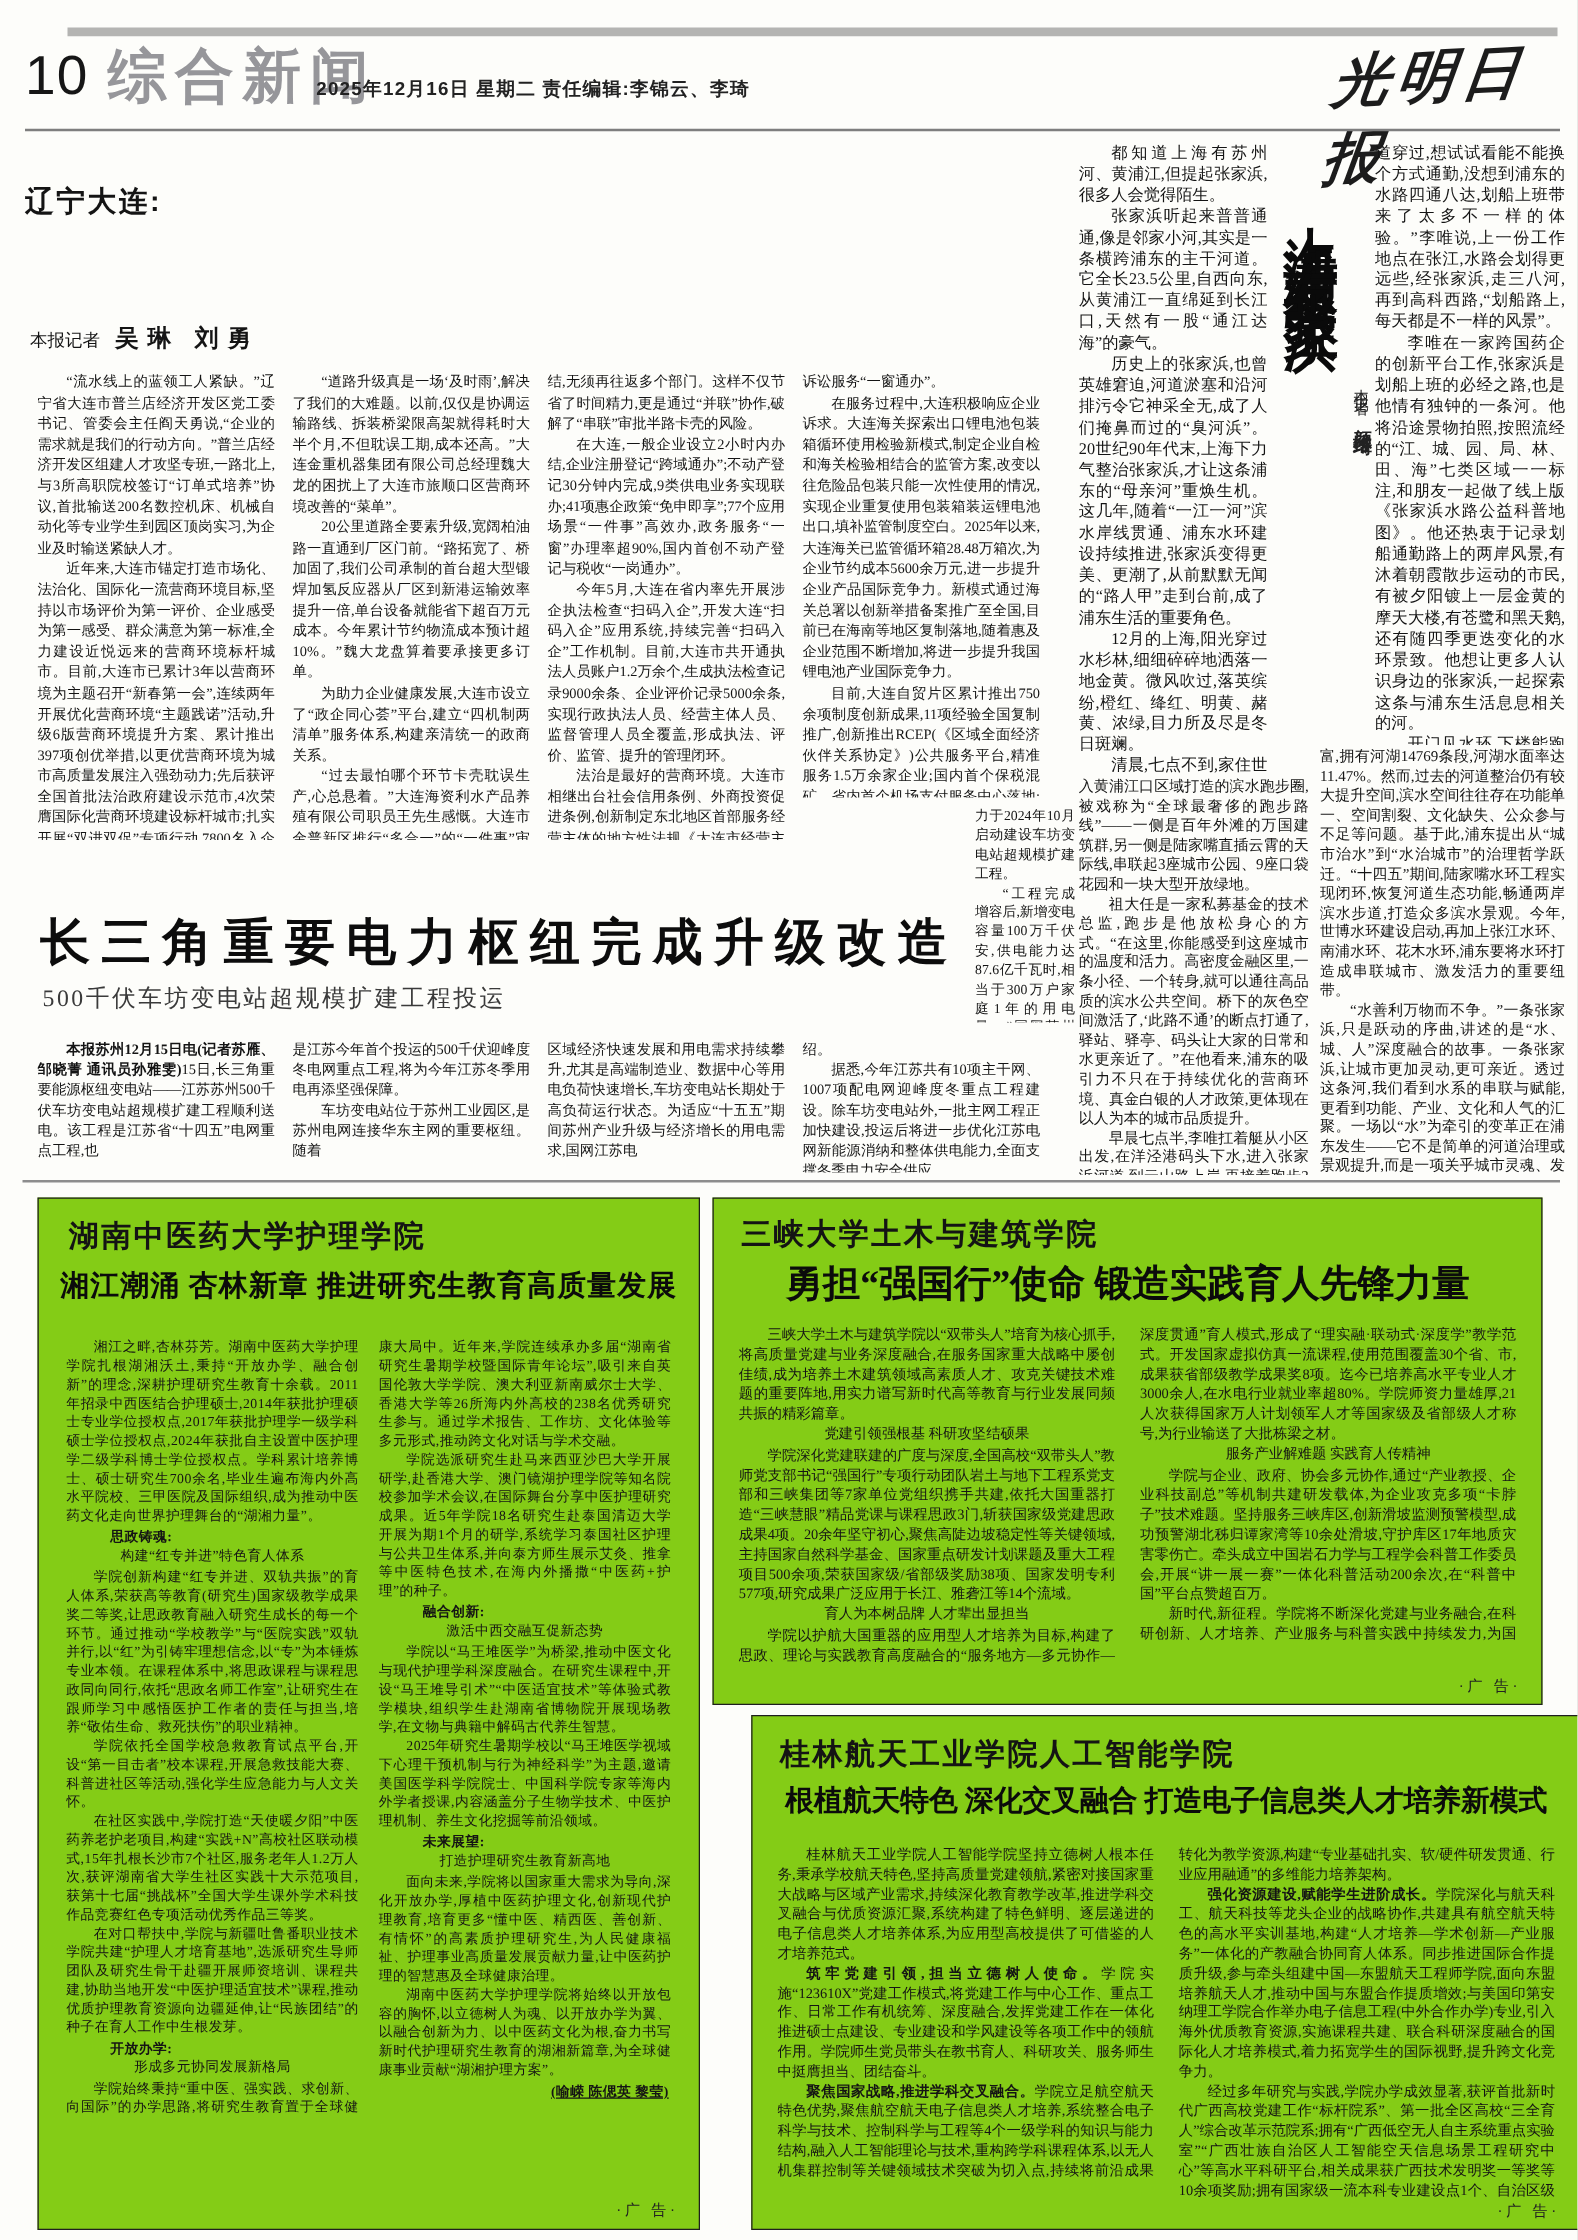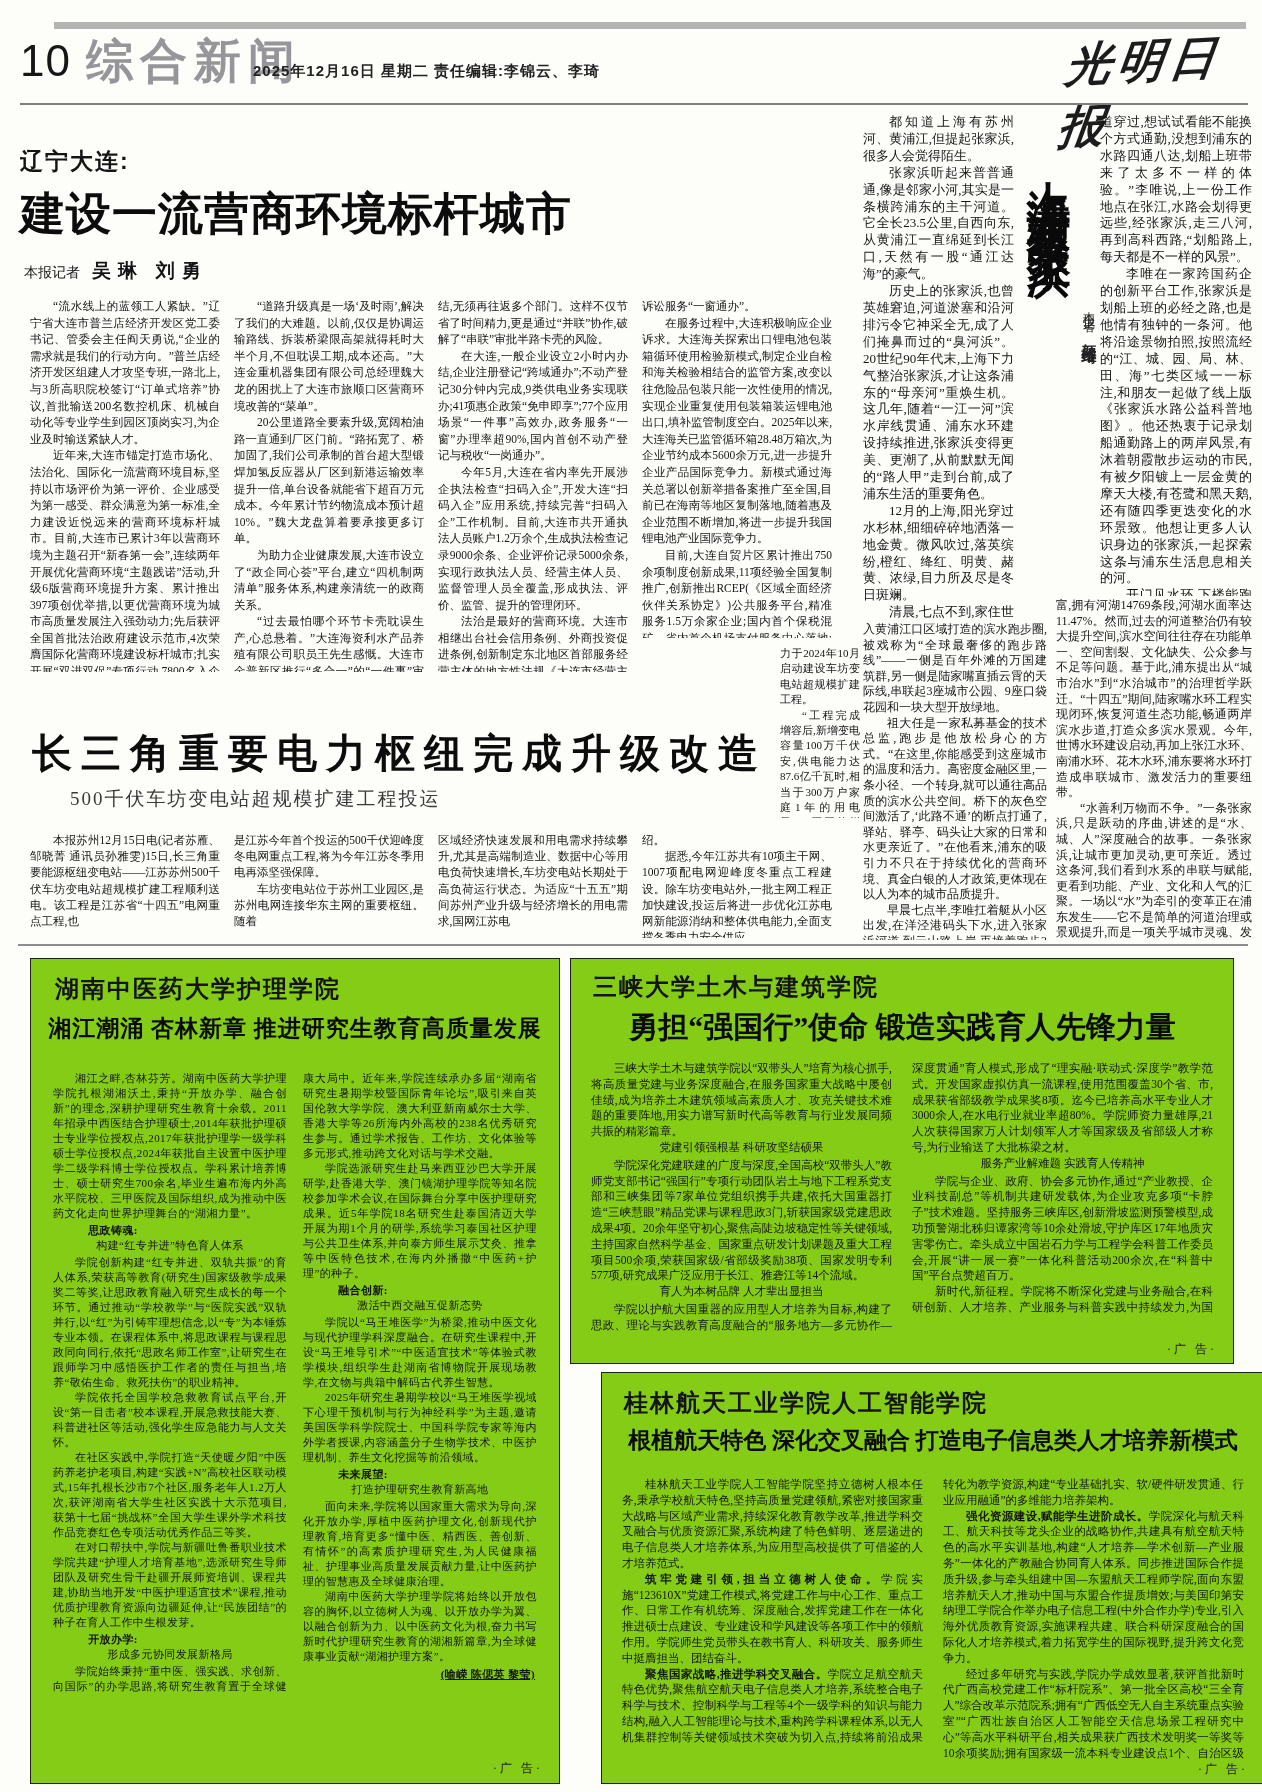--- a/index.html
+++ b/index.html
@@ -38,25 +38,25 @@
   .riv-col{font-size:13px;line-height:16.9px;overflow:hidden;}
   .riv-col.small{font-size:12px;line-height:15.6px;}
   .vtitle{left:1020px;top:146px;width:58px;height:476px;writing-mode:vertical-rl;text-orientation:upright;
           font-size:44px;font-weight:900;letter-spacing:9px;color:#0a0a0a;}
   .vbyline{left:1079px;top:302px;height:258px;writing-mode:vertical-rl;text-orientation:upright;
            font-size:12px;letter-spacing:3px;color:#222;}
   .vbyline .names{font-size:15px;font-weight:bold;}
 
   
   .pow-headline{left:32px;top:726px;font-size:40px;font-weight:800;letter-spacing:9px;color:#0c0c0c;}
-  .pow-subhead{left:34px;top:786px;font-size:19px;color:#3a3a3a;letter-spacing:2px;margin-left:36px;}
+  .pow-subhead{left:34px;top:786px;font-size:19px;color:#3a3a3a;letter-spacing:2px;}
   .pow-wrap{left:780px;top:646px;width:80px;height:172px;font-size:11px;line-height:15.4px;overflow:hidden;}
   .pow-body{left:30px;top:832px;width:802px;height:106px;display:flex;gap:14px;}
   .pow-col{width:190px;height:106px;font-size:11.5px;line-height:16.2px;overflow:hidden;}
-  .pow-col .para b,.pow-col b{font-weight:normal;margin-top:12px;}
+  .pow-col .para b,.pow-col b{font-weight:bold;margin-top:12px;}
 
   
   .adbox{border:1.5px solid #1f1f1f;background:#84cc16;}
   .ad-kicker{font-size:24px;font-weight:bold;letter-spacing:2px;}
   .ad-headline{font-weight:bold;text-align:center;color:#0b0b0b;}
   .ad-body{column-gap:16px;text-align:justify;overflow:hidden;}
   .ad-mark{position:absolute;font-size:12px;letter-spacing:3px;color:#222;}
 
   #hunan-body{position:absolute;left:22px;top:112px;width:484px;height:694px;column-count:2;
               font-size:11px;line-height:15px;letter-spacing:.4px;}
@@ -71,21 +71,20 @@
 <div id="page">
 
   <div class="abs topbar"></div>
   <div class="abs pageno hei">10</div>
   <div class="abs secname hei">综合新闻</div>
   <div class="abs dateline hei">2025年12月16日  星期二  责任编辑:李锦云、李琦</div>
   <div class="abs masthead">光明日报</div>
   <div class="abs hrule" style="left:20px;top:103px;width:1228px;"></div>
 
   <div class="abs lead-kicker hei">辽宁大连:</div>
-  <div class="abs lead-headline">建设一流营商环境标杆城市</div>
   <div class="abs lead-byline">
     <span>本报记者</span><span class="names">吴琳 刘勇</span>
   </div>
   <div class="abs lead-body">
     <div class="lead-col">
         <p class="para">“流水线上的蓝领工人紧缺。”辽宁省大连市普兰店经济开发区党工委书记、管委会主任阎天勇说,“企业的需求就是我们的行动方向。”普兰店经济开发区组建人才攻坚专班,一路北上,与3所高职院校签订“订单式培养”协议,首批输送200名数控机床、机械自动化等专业学生到园区顶岗实习,为企业及时输送紧缺人才。</p>
         <p class="para">近年来,大连市锚定打造市场化、法治化、国际化一流营商环境目标,坚持以市场评价为第一评价、企业感受为第一感受、群众满意为第一标准,全力建设近悦远来的营商环境标杆城市。目前,大连市已累计3年以营商环境为主题召开“新春第一会”,连续两年开展优化营商环境“主题践诺”活动,升级6版营商环境提升方案、累计推出397项创优举措,以更优营商环境为城市高质量发展注入强劲动力;先后获评全国首批法治政府建设示范市,4次荣膺国际化营商环境建设标杆城市;扎实开展“双进双促”专项行动,7800名入企干部服务对接1.4万余个经营主体,收集办理企业诉求1.3万件。</p>
       </div>
     <div class="lead-col">
         <p class="para">“道路升级真是一场‘及时雨’,解决了我们的大难题。以前,仅仅是协调运输路线、拆装桥梁限高架就得耗时大半个月,不但耽误工期,成本还高。”大连金重机器集团有限公司总经理魏大龙的困扰上了大连市旅顺口区营商环境改善的“菜单”。</p>

